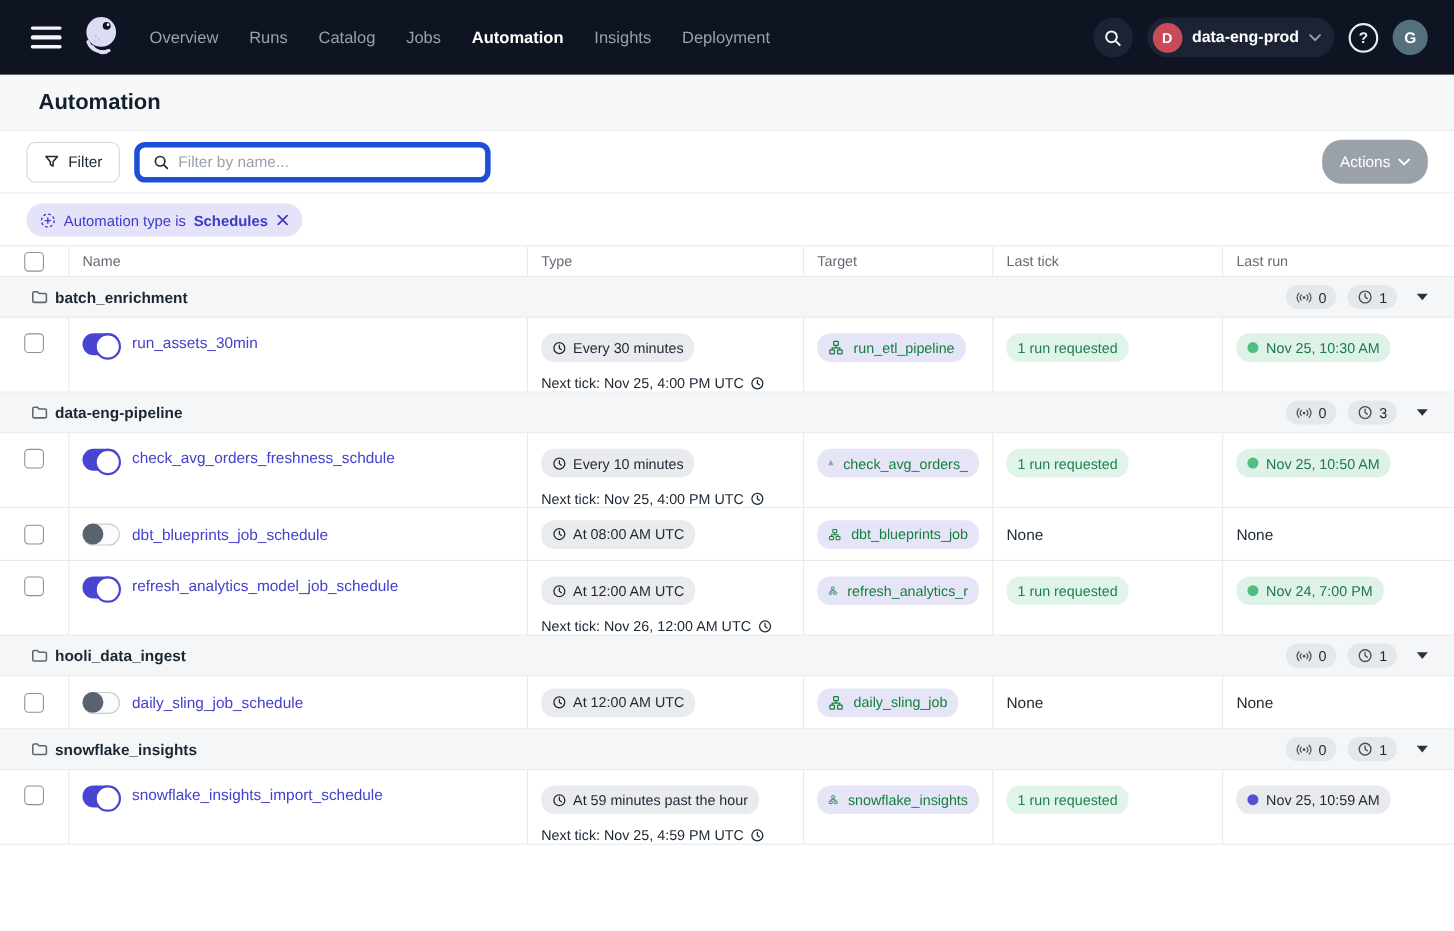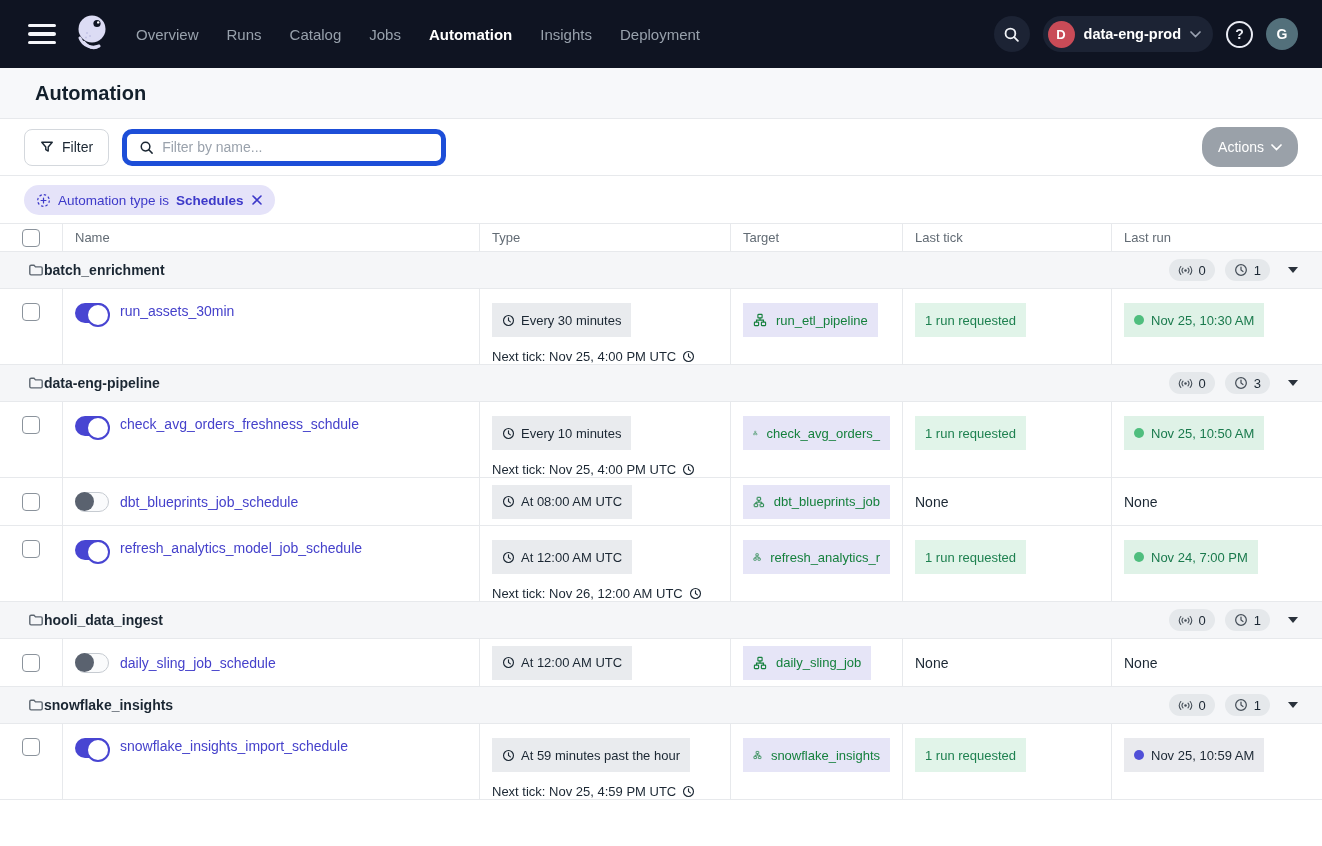--- a/index.html
+++ b/index.html
@@ -43,21 +43,21 @@
   .c0 { width:63px; display:flex; align-items:center; justify-content:center; border-right:1px solid #E7E9EC; }
   .c1 { width:417px; border-right:1px solid #E7E9EC; }
   .c2 { width:251px; border-right:1px solid #E7E9EC; }
   .c3 { width:172px; border-right:1px solid #E7E9EC; }
   .c4 { width:209px; border-right:1px solid #E7E9EC; }
   .c5 { flex:1; border-right:none; }
   .thead .hc { display:flex; align-items:center; padding:0 12px; }
 
   .checkbox { width:18px; height:18px; border:1.5px solid #8B939C; border-radius:4px; background:#fff; cursor:pointer; flex-shrink:0; }
 
-  .group-row { height:37px; background:#F5F6F8; border-bottom:1px solid #E7E9EC; display:flex; align-items:center; padding:0 24px 0 28px; gap:0; }
+  .group-row { height:37px; background:#F5F6F8; border-bottom:1px solid #E7E9EC; display:flex; align-items:center; padding:0 24px 0 28px; gap:6px; }
   .group-name { font-size:14px; font-weight:700; color:#1B2733; }
   .group-right { margin-left:auto; display:flex; align-items:center; gap:10px; }
   .badge { height:22px; background:#E5E8EB; border-radius:11px; display:inline-flex; align-items:center; gap:6px; padding:0 9px; font-size:13px; color:#1B2733; }
   .badge svg { color:#454E58; }
   .caret-down { width:0; height:0; border-left:5px solid transparent; border-right:5px solid transparent; border-top:6px solid #2A323C; margin-left:8px; cursor:pointer; }
 
   .row { display:flex; background:#fff; border-bottom:1px solid #E7E9EC; min-height:48px; }
   .row .cell { display:flex; align-items:center; padding:0 12px; }
   .row .c0 { padding:0; }
   .row.tall { min-height:68px; }
@@ -66,21 +66,21 @@
 
   .toggle { width:34px; height:20px; border-radius:10px; position:relative; flex-shrink:0; cursor:pointer; }
   .toggle.on { background:#4845D2; }
   .toggle.on::after { content:""; position:absolute; right:-1px; top:0; width:20px; height:20px; border-radius:50%; background:#fff; border:2px solid #4845D2; }
   .toggle.off { background:#FAFBFC; border:1.5px solid #C6CBD1; }
   .toggle.off::after { content:""; position:absolute; left:-1px; top:-1px; width:19px; height:19px; border-radius:50%; background:#5A626F; }
 
   .name-link { color:#4541CB; font-size:14px; margin-left:11px; text-decoration:none; cursor:pointer; white-space:nowrap; }
 
   .type-stack { display:flex; flex-direction:column; gap:12px; }
-  .pill { height:34px; border-radius:0; display:inline-flex; align-items:center; gap:6px; padding:12px 10px; font-size:13px; white-space:nowrap; width:fit-content; }
+  .pill { height:26px; border-radius:12px; display:inline-flex; align-items:center; gap:6px; padding:12px 10px; font-size:13px; white-space:nowrap; width:fit-content; }
   .pill-type { background:#E9EBEE; color:#1B2733; }
   .next-tick { font-size:13px; color:#1B2733; display:flex; align-items:center; gap:6px; white-space:nowrap; }
   .pill-target { background:#E6E5F7; color:#15803d; cursor:pointer; max-width:150px; overflow:hidden;gap:9px; }
   .pill-tick { background:#E1F4E9; color:#1E8150; cursor:pointer; }
   .pill-run { cursor:pointer; gap:7px; }
   .pill-run .dot { width:10px; height:10px; border-radius:50%; flex-shrink:0; }
   .pill-run.success { background:#DFF2E7; color:#1A7A4D; }
   .pill-run.success .dot { background:#4FBE7E; }
   .pill-run.neutral { background:#E9EAEE; color:#1B2733; }
   .pill-run.neutral .dot { background:#5150D8; }

